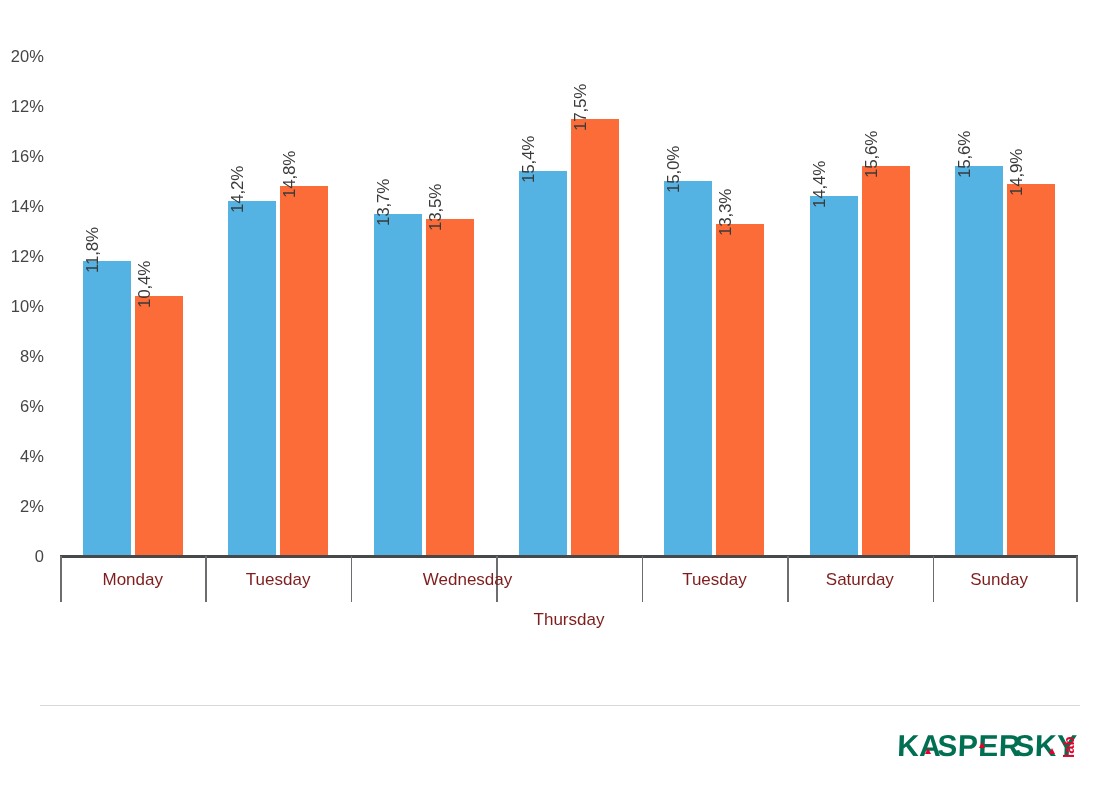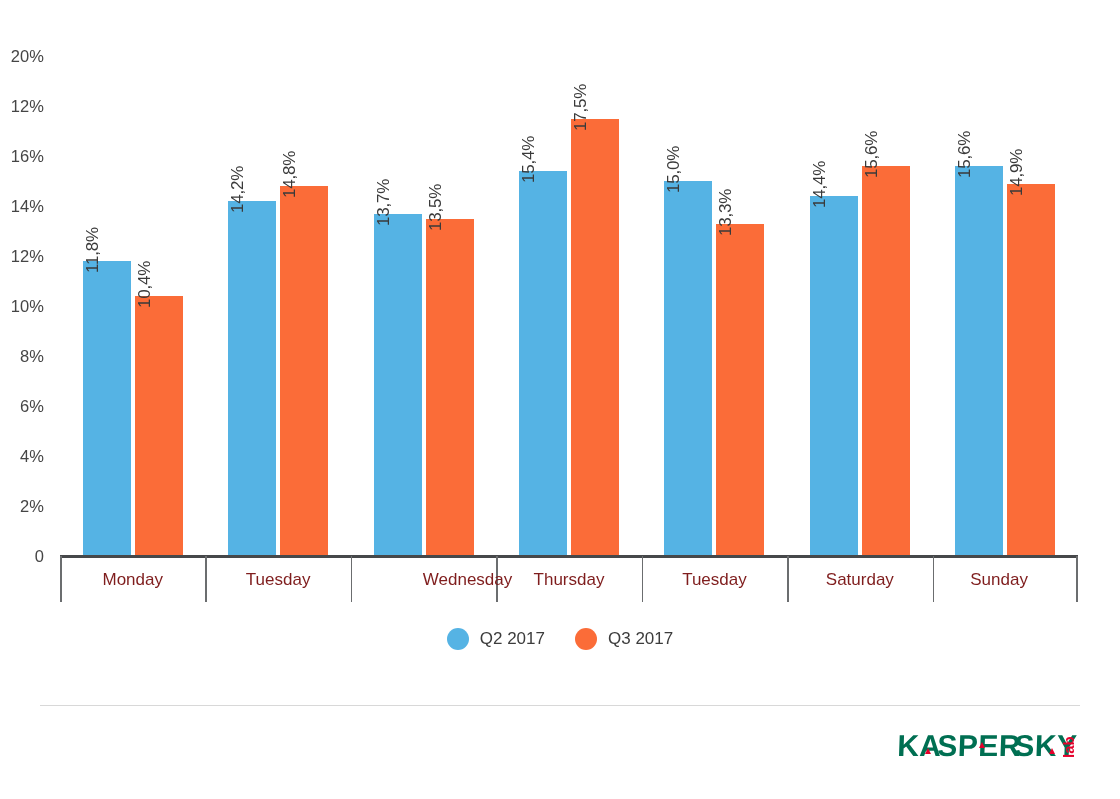--- a/index.html
+++ b/index.html
@@ -250,36 +250,26 @@
       <div class="x-tick" style="left: 641.714px;"></div>
       <div class="x-tick" style="left: 787.143px;"></div>
       <div class="x-tick" style="left: 932.571px;"></div>
       <div class="x-tick" style="left: 1076px;"></div>
     </div>
 
   <div id="cat-labels">
       <div class="cat-label" style="left: 60px; width: 145.429px;">Monday</div>
       <div class="cat-label" style="left: 205.429px; width: 145.429px;">Tuesday</div>
       <div class="cat-label" style="left: 350.857px; width: 145.429px; padding-left: 44px;">Wednesday</div>
-      <div class="cat-label" style="left: 496.286px; width: 145.429px;">Thursday</div>
+      <div class="cat-label" style="left: 496.286px; width: 145.429px; margin-top: 40px;">Thursday</div>
       <div class="cat-label" style="left: 641.714px; width: 145.429px;">Tuesday</div>
       <div class="cat-label" style="left: 787.143px; width: 145.429px;">Saturday</div>
       <div class="cat-label" style="left: 932.571px; width: 133px;">Sunday</div>
     </div>
 
-  <div class="legend" id="legend">
-      <div class="legend-item">
-        <span class="legend-swatch" style="background: rgb(85, 179, 228);"></span>
-        <span class="legend-text">Q2 2017</span>
-      </div>
-      <div class="legend-item">
-        <span class="legend-swatch" style="background: rgb(251, 108, 56);"></span>
-        <span class="legend-text">Q3 2017</span>
-      </div>
-    </div>
 
   <div class="divider"></div>
 
   <div class="logo">
     <svg width="186" height="44" viewBox="0 0 186 44">
       <g fill="#006f52" font-family="Liberation Sans, sans-serif" font-weight="bold">
         <text x="0" y="30" font-size="30" letter-spacing="0.5" transform="skewX(-2)">KA</text>
         <text x="40" y="30" font-size="30" letter-spacing="0.5" transform="skewX(-2)">SPER</text>
         <text x="117" y="30" font-size="30" letter-spacing="0.5" transform="skewX(-2)">SKY</text>
       </g>

